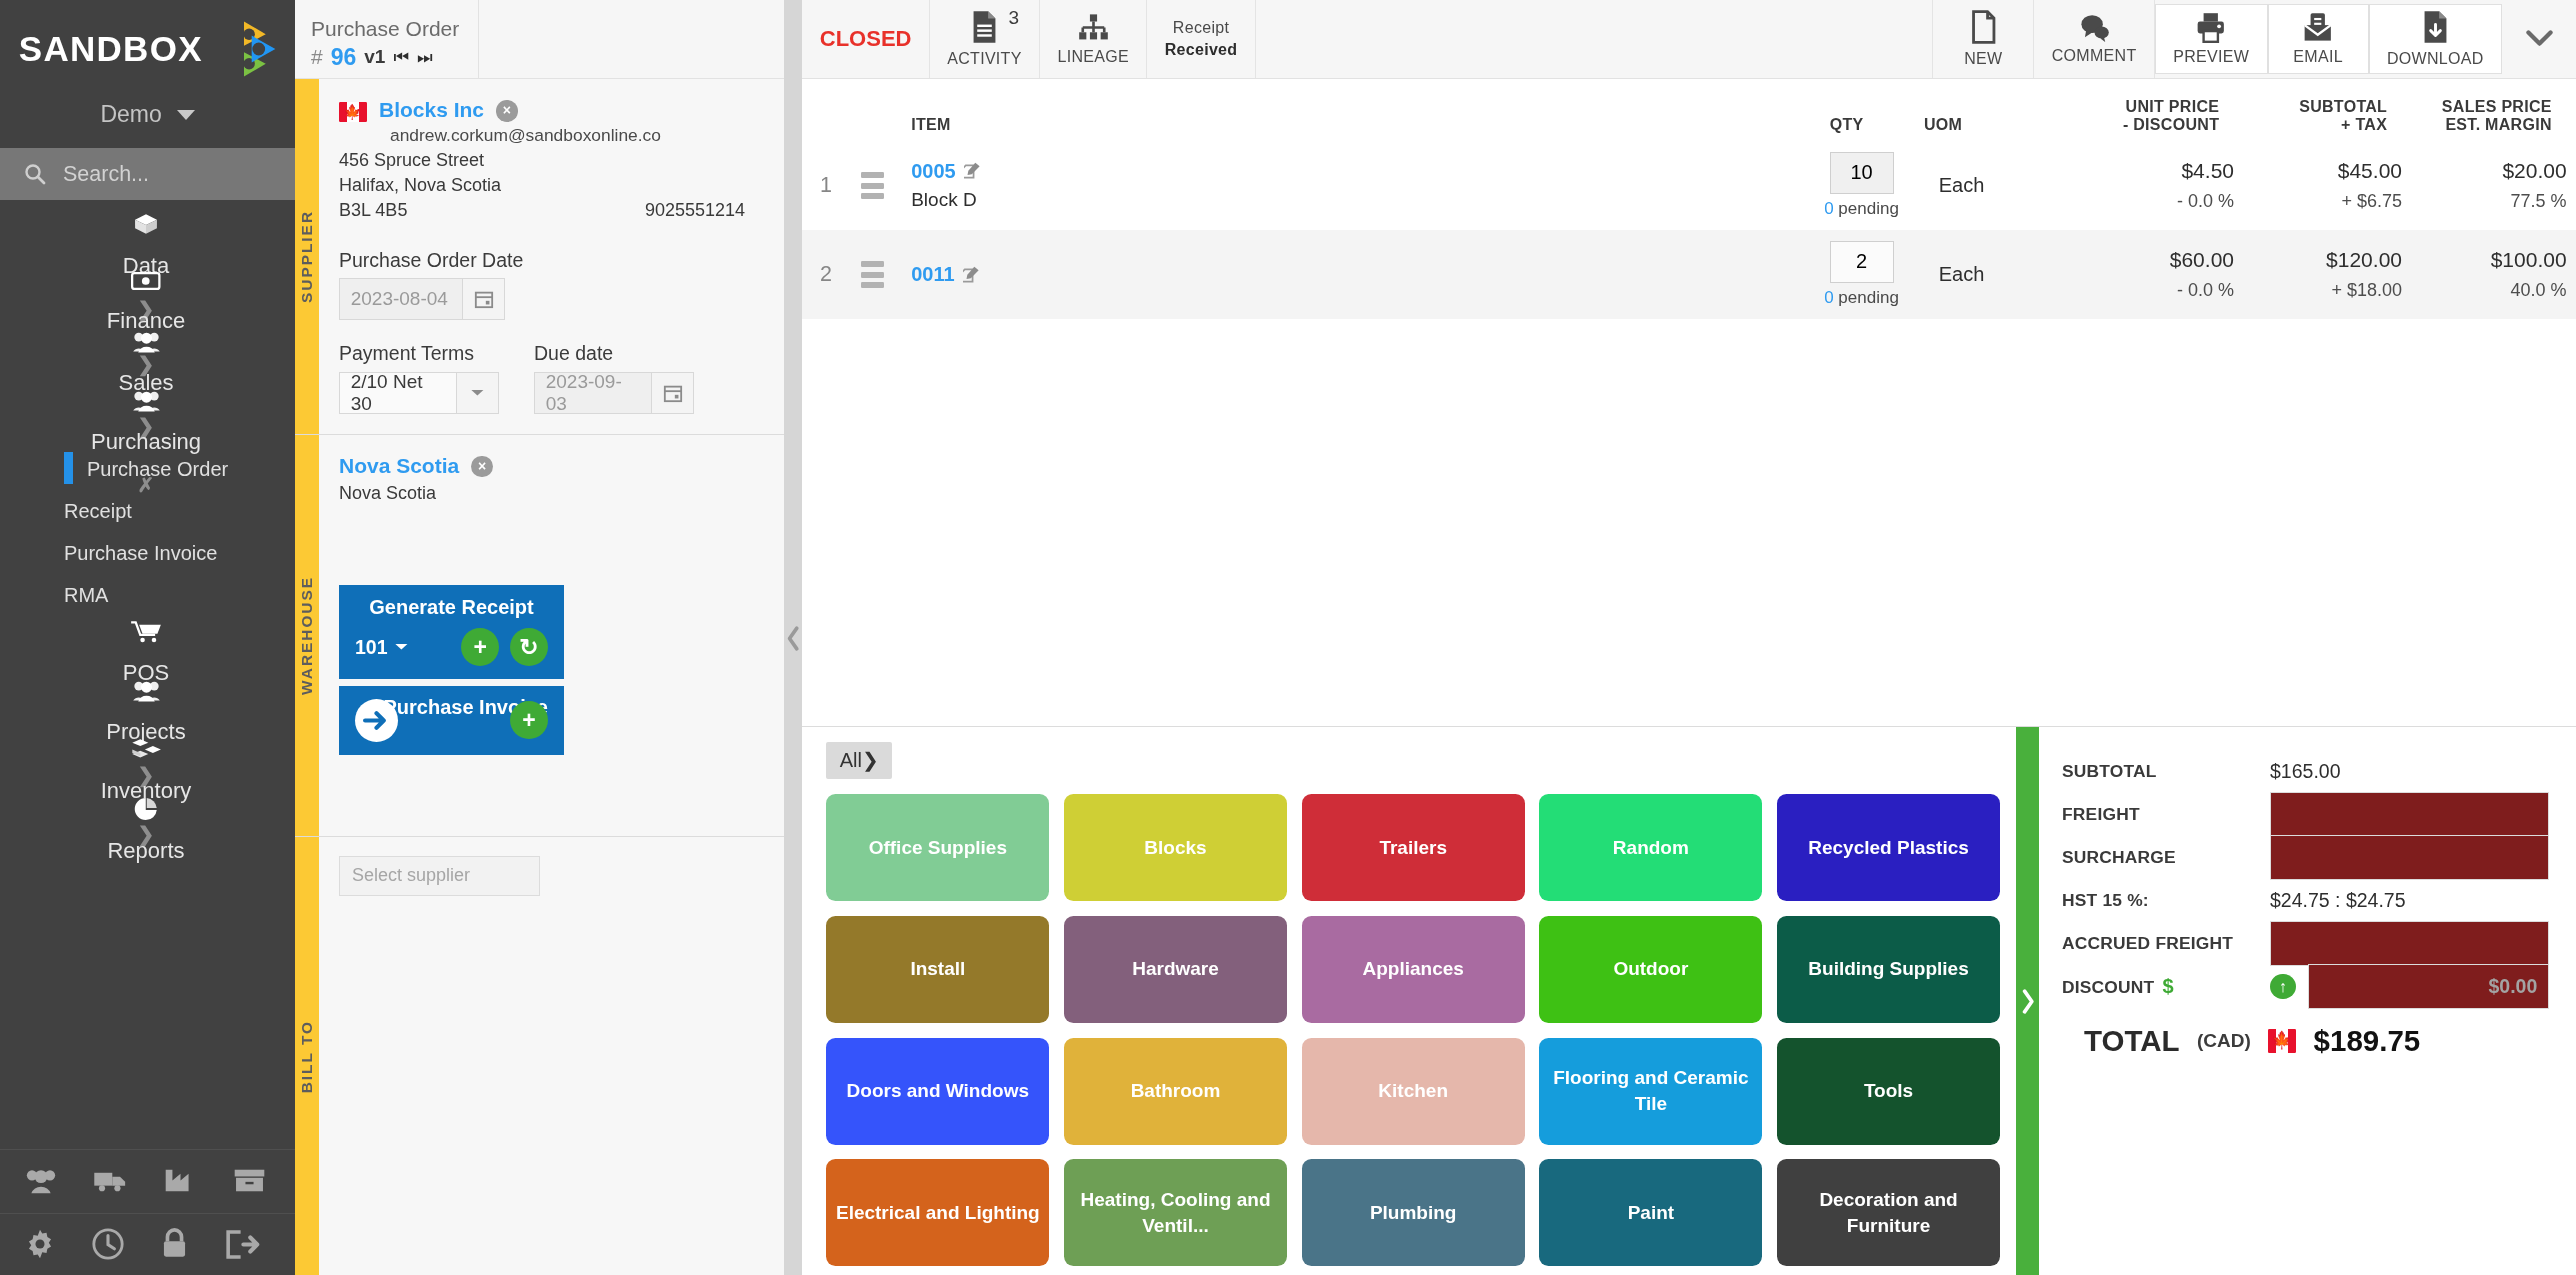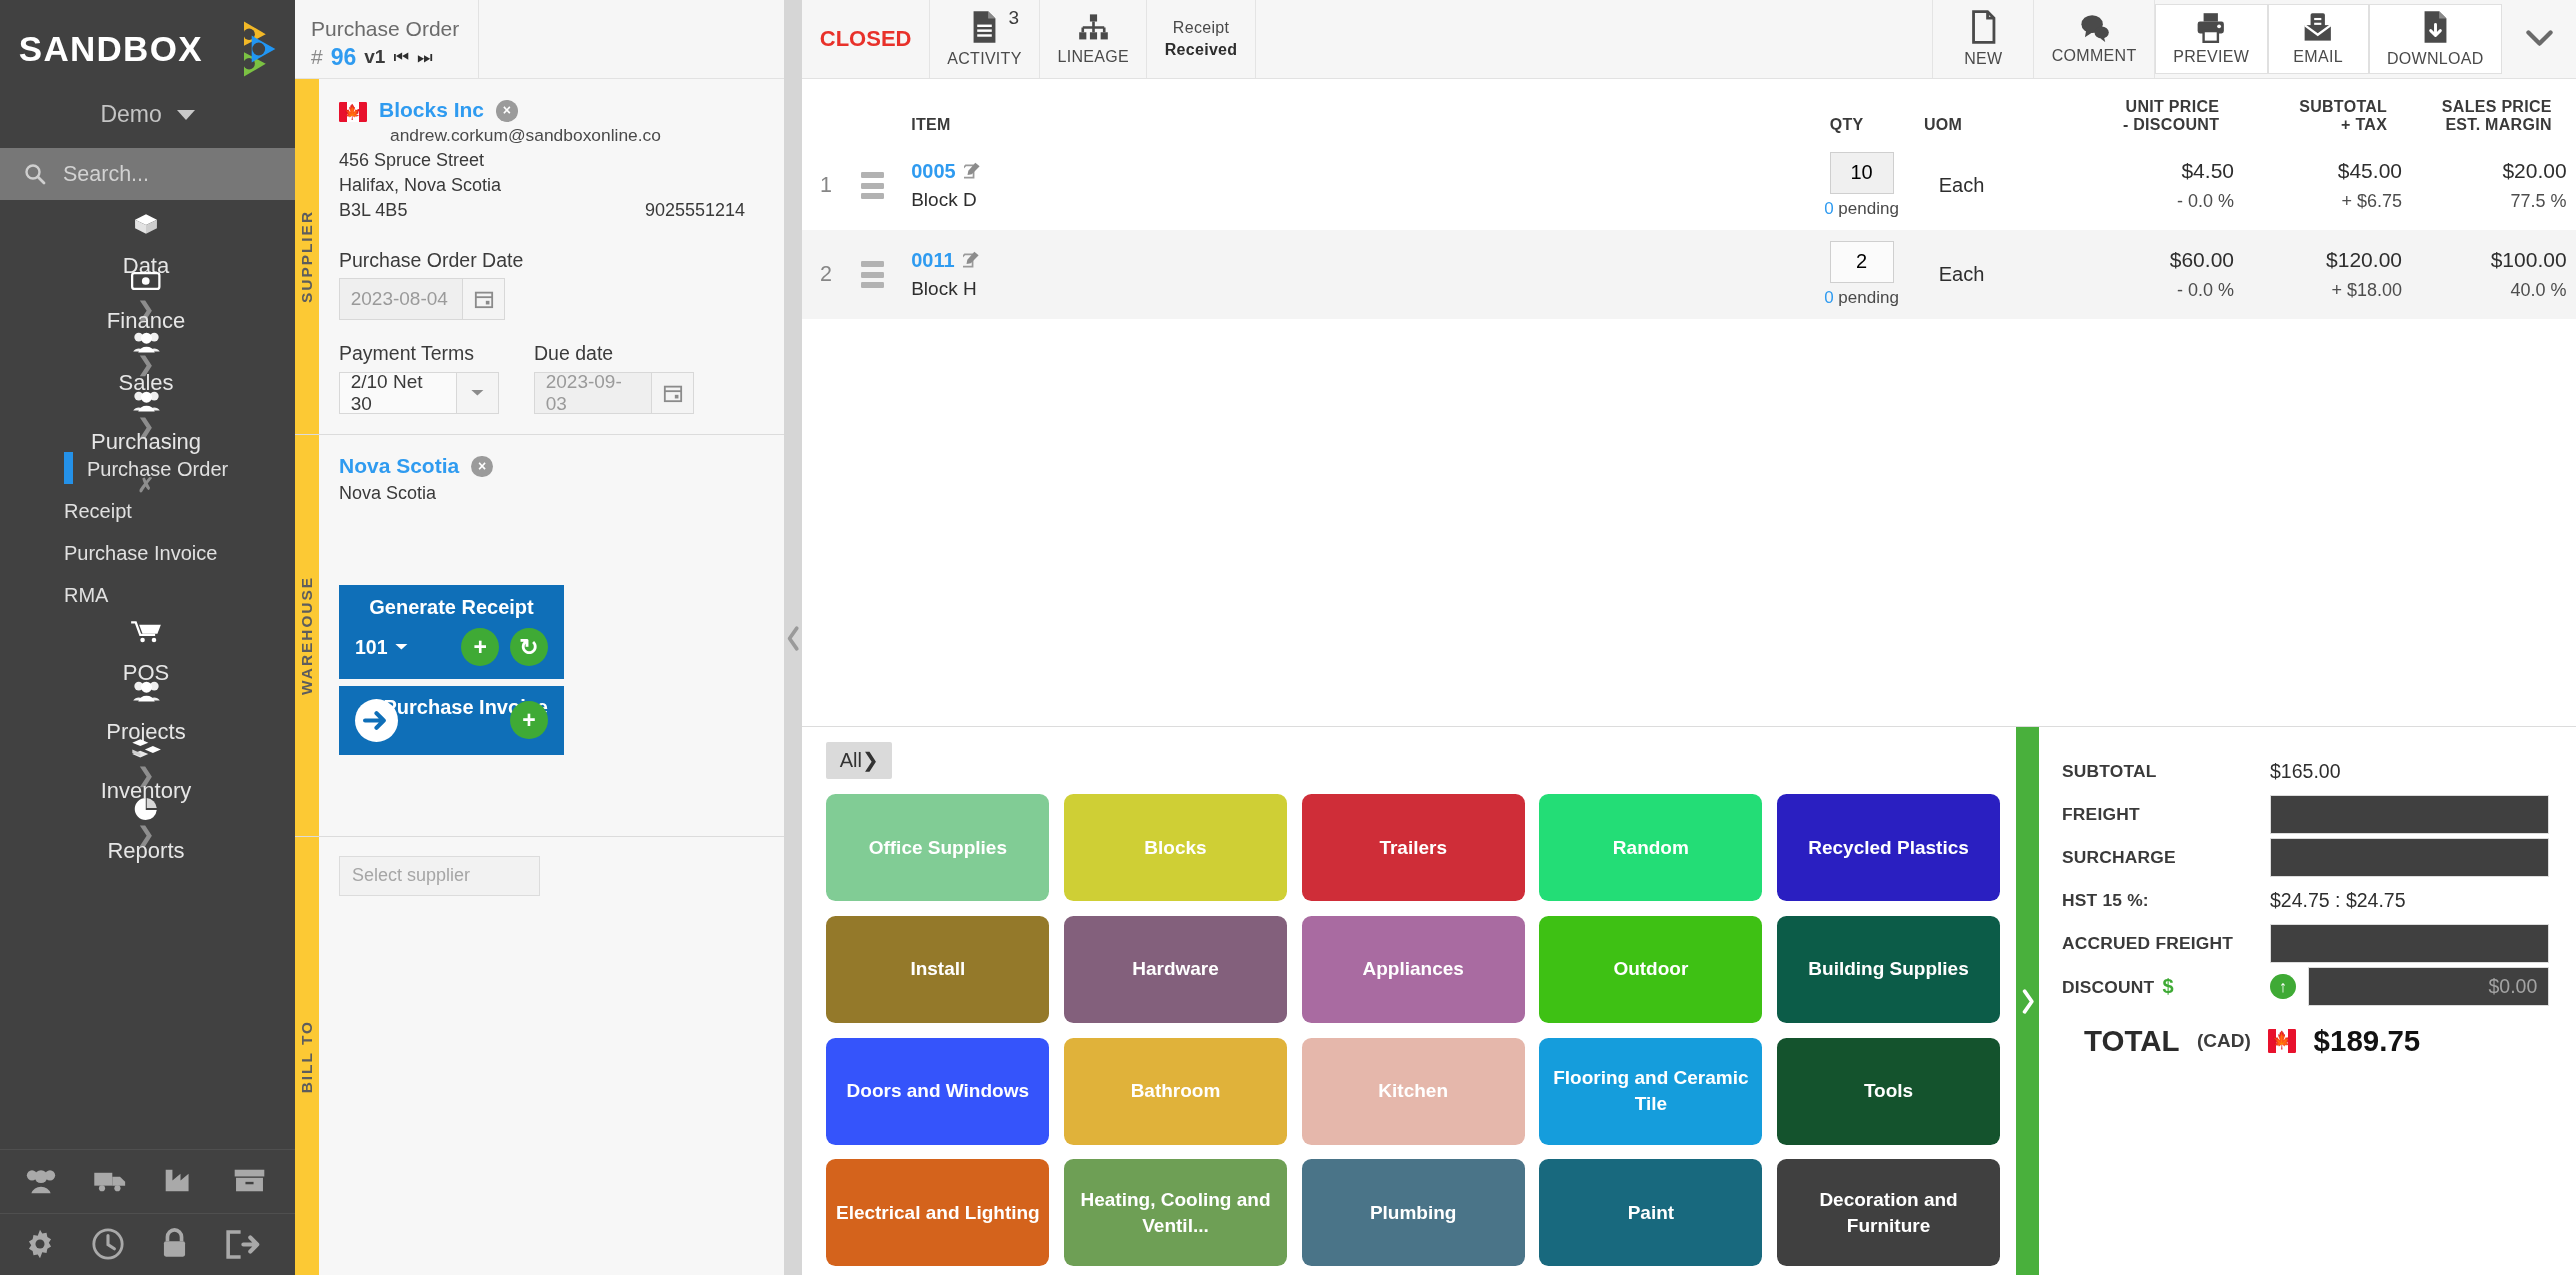--- a/index.html
+++ b/index.html
@@ -194,21 +194,21 @@
           justify-content: center; text-align: center; padding: 0 9.4px;
           color: #fff; font-weight: bold; font-size: 19px; line-height: 1.35; }
   .green-bar { width: 23px; flex: 0 0 23px; background: #49b03c;
                display: flex; align-items: center; justify-content: center; }
 
   .totals { width: 537px; flex: 0 0 537px; background: #fff; padding: 23px 27px 0 23px; }
   .t-row { display: flex; align-items: center; height: 43px; }
   .t-label { width: 208px; flex: 0 0 208px; font-size: 17.4px; font-weight: bold;
              color: #3a3a3a; letter-spacing: 0.2px; }
   .t-val { font-size: 19.5px; color: #2e2e2e; }
-  .t-input { flex: 1 1 auto; height: 39px; background: #404040; border: 1.3px solid #dcdcdc; }
+  .t-input { flex: 1 1 auto; height: 45px; background: #7f1d1d; border: 1.3px solid #dcdcdc; font-weight: bold; }
   .t-input.r { display: flex; align-items: center; justify-content: flex-end;
                padding-right: 10.7px; font-size: 19.5px; color: #a3a3a3; }
   .up-circ { width: 25.5px; height: 25.5px; border-radius: 50%; background: #3faa35; color: #fff;
              font-size: 16px; display: flex; align-items: center; justify-content: center;
              margin-right: 12px; flex: 0 0 25.5px; }
   .total-row { display: flex; align-items: center; margin-top: 16px; gap: 17.4px; }
   .total-lbl { font-size: 29.5px; font-weight: bold; color: #2b2b2b; margin-left: 22px; }
   .total-cad { font-size: 19px; font-weight: bold; color: #3c3c3c; }
   .total-amt { font-size: 29.5px; font-weight: bold; color: #121212; }
   .dollar-green { color: #3faa35; font-weight: bold; font-size: 20px; margin-left: 8px; }
@@ -732,21 +732,20 @@
             </span>
         </div>
         <div class="c-item">
           <div class="it-code">
             <span>0011</span>
             <svg width="17.4" height="17.4" viewBox="0 0 20 20">
                 <path d="M2 4 h9 v14 h-12 v-11 Z" fill="none" stroke="#9a9a9a" stroke-width="2"></path>
                 <path d="M13 1 l5 4 l-9 9 l-5 1 l1 -5 Z" fill="#8c8c8c"></path>
               </svg>
           </div>
-          <div class="it-desc">Block H</div>
         </div>
         <div class="c-qty">
           <div class="qty-cell">
             <div class="qty-box" style="background:#fbfbfb;">2</div>
             <div class="qty-pending">
               <b>0</b>
               <span>pending</span>
             </div>
           </div>
         </div>

